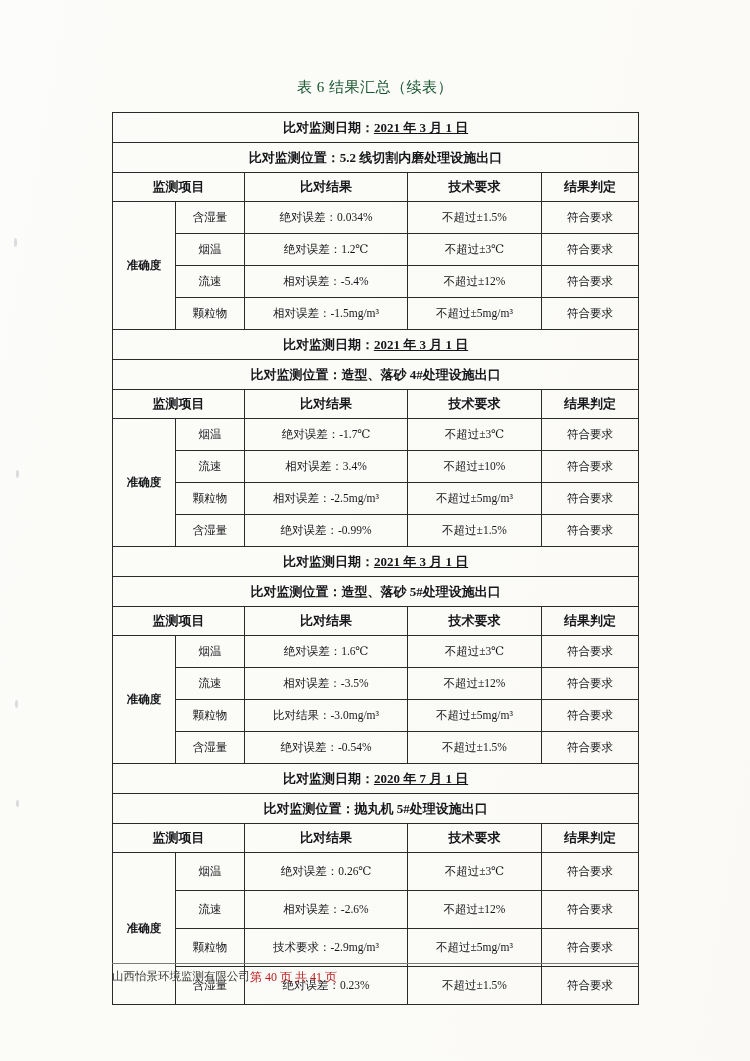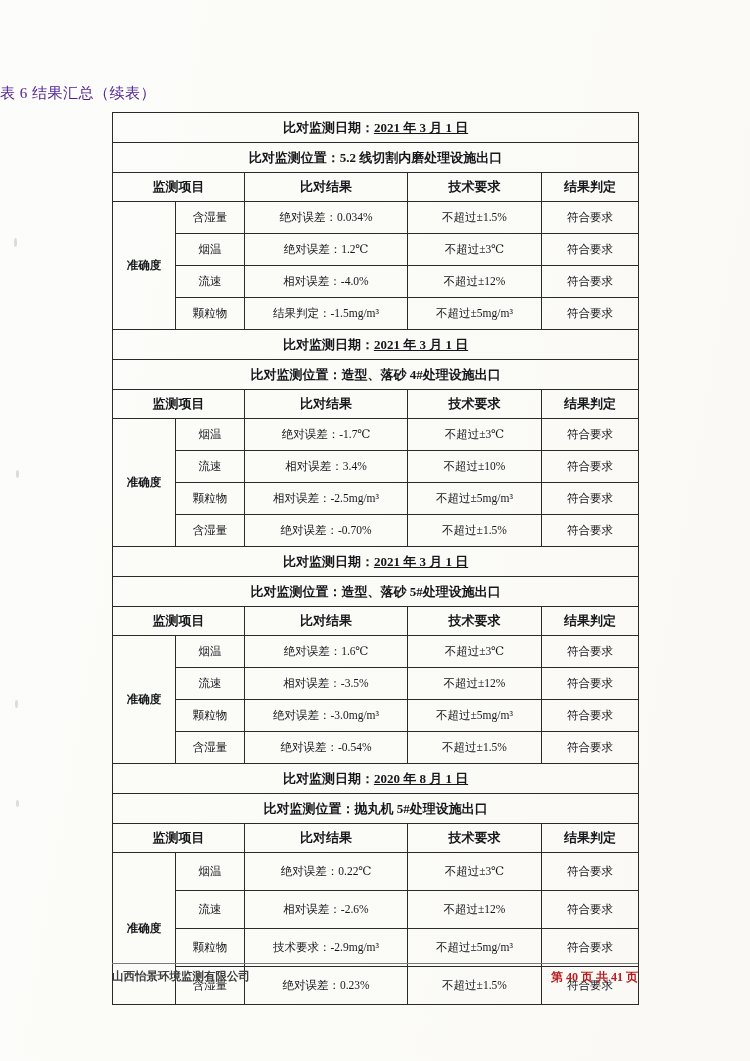--- a/index.html
+++ b/index.html
@@ -31,27 +31,27 @@
     pointer-events: none;
   }
   .content {
     position: absolute;
     left: 0; top: 0;
     width: 750px;
     height: 1061px;
   }
   .doc-title {
     position: absolute;
-    top: 84px;
+    top: 78px;
     left: 0;
     width: 750px;
-    text-align: left;
+    text-align: center;
     font-size: 15px;
     letter-spacing: 0.5px;
-    color: #4c1d95;
+    color: #14532d;
   }
   table.main {
     position: absolute;
     left: 112px;
     top: 112px;
     width: 526px;
     border-collapse: collapse;
     table-layout: fixed;
     font-size: 12px;
   }
@@ -87,24 +87,22 @@
     font-weight: bold;
   }
   .footer {
     position: absolute;
     left: 112px;
     top: 963px;
     width: 526px;
     border-top: 1px solid #7a7a7a;
     padding-top: 5px;
     display: flex;
-    justify-content: space-between;
     font-size: 11.5px;
     color: #3d3d3d;
-    font-weight: bold;
   }
   .footer .right { font-size: 12px; color: #b91c1c; }
   .speck {
     position: absolute;
     background: #b9bcc0;
     opacity: .5;
     border-radius: 50%;
   }
 </style>
 </head>
@@ -145,27 +143,27 @@
           <td>符合要求</td>
         </tr>
         <tr class="datarow">
           <td>烟温</td>
           <td>绝对误差：1.2℃</td>
           <td>不超过±3℃</td>
           <td>符合要求</td>
         </tr>
         <tr class="datarow">
           <td>流速</td>
-          <td>相对误差：-4.0%</td>
+          <td>相对误差：-5.4%</td>
           <td>不超过±12%</td>
           <td>符合要求</td>
         </tr>
         <tr class="datarow">
           <td>颗粒物</td>
-          <td>结果判定：-1.5mg/m³</td>
+          <td>相对误差：-1.5mg/m³</td>
           <td>不超过±5mg/m³</td>
           <td>符合要求</td>
         </tr>
 
         <tr class="band">
           <td colspan="5"><span>比对监测日期：</span><span class="ul">2021 年 3 月 1 日</span></td>
         </tr>
         <tr class="band">
           <td colspan="5"><span>比对监测位置：</span><span>造型、落砂 4#处理设施出口</span></td>
         </tr>
@@ -189,21 +187,21 @@
           <td>符合要求</td>
         </tr>
         <tr class="datarow">
           <td>颗粒物</td>
           <td>相对误差：-2.5mg/m³</td>
           <td>不超过±5mg/m³</td>
           <td>符合要求</td>
         </tr>
         <tr class="datarow">
           <td>含湿量</td>
-          <td>绝对误差：-0.70%</td>
+          <td>绝对误差：-0.99%</td>
           <td>不超过±1.5%</td>
           <td>符合要求</td>
         </tr>
 
         <tr class="band">
           <td colspan="5"><span>比对监测日期：</span><span class="ul">2021 年 3 月 1 日</span></td>
         </tr>
         <tr class="band">
           <td colspan="5"><span>比对监测位置：</span><span>造型、落砂 5#处理设施出口</span></td>
         </tr>
@@ -221,47 +219,47 @@
           <td>符合要求</td>
         </tr>
         <tr class="datarow">
           <td>流速</td>
           <td>相对误差：-3.5%</td>
           <td>不超过±12%</td>
           <td>符合要求</td>
         </tr>
         <tr class="datarow">
           <td>颗粒物</td>
-          <td>绝对误差：-3.0mg/m³</td>
+          <td>比对结果：-3.0mg/m³</td>
           <td>不超过±5mg/m³</td>
           <td>符合要求</td>
         </tr>
         <tr class="datarow">
           <td>含湿量</td>
           <td>绝对误差：-0.54%</td>
           <td>不超过±1.5%</td>
           <td>符合要求</td>
         </tr>
 
         <tr class="band">
-          <td colspan="5"><span>比对监测日期：</span><span class="ul">2020 年 8 月 1 日</span></td>
+          <td colspan="5"><span>比对监测日期：</span><span class="ul">2020 年 7 月 1 日</span></td>
         </tr>
         <tr class="band">
           <td colspan="5"><span>比对监测位置：</span><span>抛丸机 5#处理设施出口</span></td>
         </tr>
         <tr class="hdr">
           <td colspan="2">监测项目</td>
           <td>比对结果</td>
           <td>技术要求</td>
           <td>结果判定</td>
         </tr>
         <tr class="datarow" style="height:38px">
           <td rowspan="4" class="acc-label">准确度</td>
           <td>烟温</td>
-          <td>绝对误差：0.22℃</td>
+          <td>绝对误差：0.26℃</td>
           <td>不超过±3℃</td>
           <td>符合要求</td>
         </tr>
         <tr class="datarow" style="height:38px">
           <td>流速</td>
           <td>相对误差：-2.6%</td>
           <td>不超过±12%</td>
           <td>符合要求</td>
         </tr>
         <tr class="datarow" style="height:38px">

